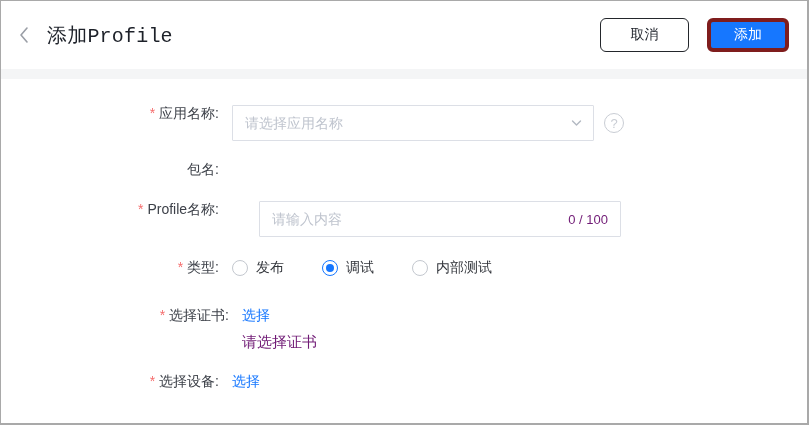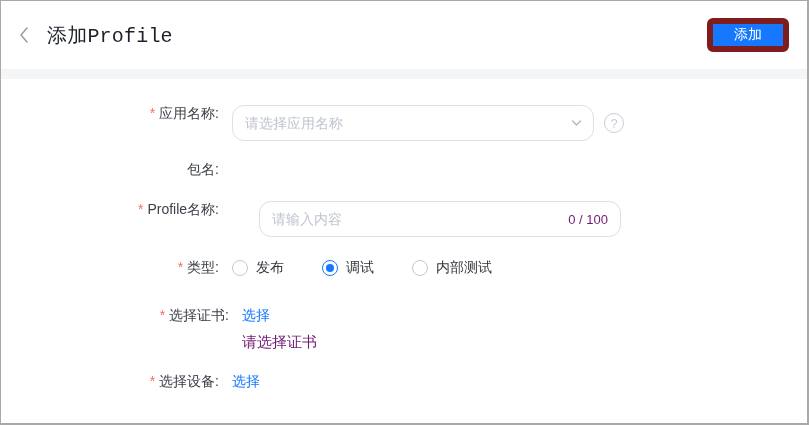--- a/index.html
+++ b/index.html
@@ -53,21 +53,21 @@
   .btn-cancel {
     width: 89px;
     background: #ffffff;
     border: 1.5px solid #23262b;
     color: #1d2129;
     margin-right: 18px;
   }
   .btn-add {
     width: 82px;
     background: #1677ff;
-    border: 6px solid #7f1d1d;
+    border: 4px solid #7f1d1d;
     color: #ffffff;
   }
 
   
   .band { height: 10px; background: #f4f5f6; }
 
   
   .form { padding-top: 26px; }
   .row { display: flex; }
   .row-center { align-items: flex-start; }
@@ -92,21 +92,21 @@
   .mb-r5 { margin-bottom: 24px; padding-left: 10px; }
 
   .control {
     position: relative;
     width: 362px;
     height: 36px;
   }
   .control input {
     width: 100%; height: 100%;
     border: 1px solid #dcdfe6;
-    border-radius: 12px;
+    border-radius: 1px;
     padding: 0 70px 0 12px;
     font-size: 14px;
     color: #333;
     outline: none;
     background: #fff;
     font-family: inherit;
   }
   .control input::placeholder { color: #bfc4ce; }
   .select-arrow {
     position: absolute;
@@ -179,20 +179,21 @@
 <div class="page">
 
   <div class="header">
     <div class="back-btn">
       <svg width="12" height="18" viewBox="0 0 12 18">
         <polyline points="9,2 3,9 9,16" fill="none" stroke="#9a9ea6" stroke-width="1.6" stroke-linecap="round" stroke-linejoin="round"></polyline>
       </svg>
     </div>
     <div class="page-title">添加Profile</div>
     <div class="header-spacer"></div>
+    <div class="btn btn-cancel">取消</div>
     <div class="btn btn-add">添加</div>
   </div>
 
   <div class="band"></div>
 
   <div class="form">
 
     <div class="row row-center mb-r1">
       <div class="label-col">
         <span class="req">*</span><span>应用名称:</span>

